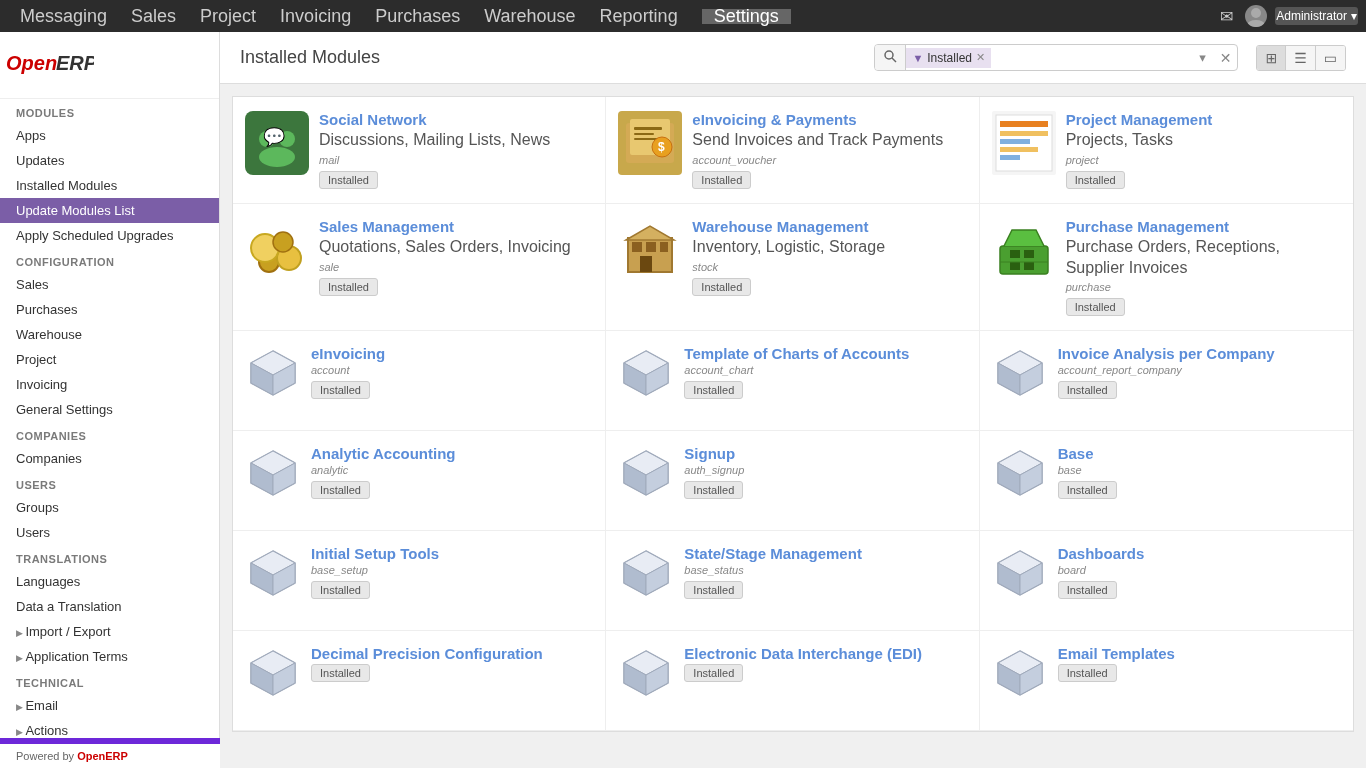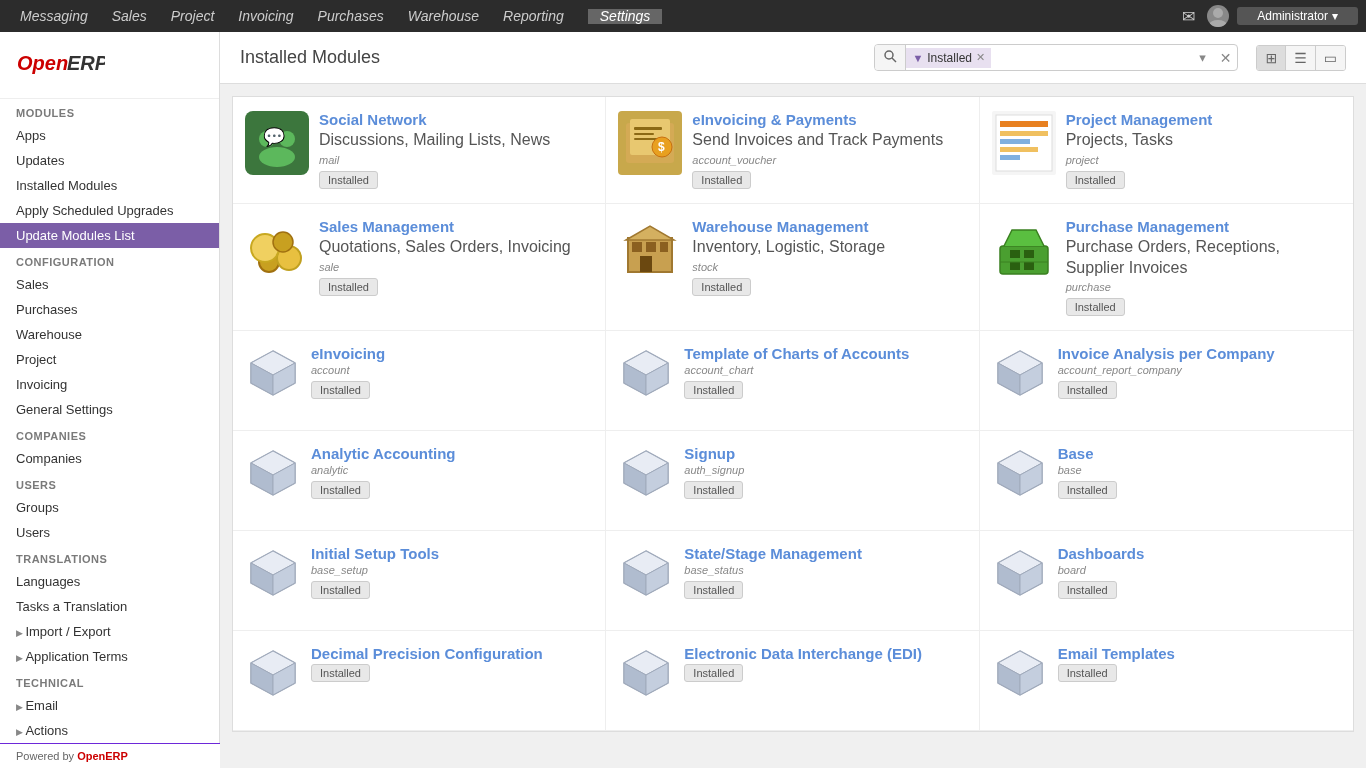--- a/index.html
+++ b/index.html
@@ -18,23 +18,22 @@
       display: flex;
       flex: 1;
     }
     .nav-item {
       color: #ccc;
       padding: 0 12px;
       height: 15px;
       display: flex;
       align-items: center;
       cursor: pointer;
-      font-size: 14px;
+      font-size: 18px;
       text-decoration: none;
-      font-style: italic;
     }
     .nav-item:hover, .nav-item.active {
       background: #555;
       color: #fff;
     }
     .nav-item.active {
       background: #666;
       margin-left: 12px;
     }
     .top-nav-right {
@@ -44,21 +43,21 @@
     }
     .nav-icon {
       color: #ccc;
       font-size: 16px;
       cursor: pointer;
       padding: 4px;
     }
     .admin-badge {
       background: #555;
       color: #fff;
-      padding: 2px 20px;
+      padding: 2px 1px;
       border-radius: 3px;
       font-size: 12px;
       cursor: pointer;
       display: flex;
       align-items: flex-start;
       gap: 4px;
     }
     .avatar {
       width: 22px;
       height: 22px;
@@ -78,21 +77,21 @@
     
     .sidebar {
       width: 220px;
       background: #fff;
       border-right: 1px solid #ddd;
       overflow-y: auto;
       flex-shrink: 0;
       padding-bottom: 30px;
     }
     .logo-area {
-      padding: 12px 15px;
+      padding: 12px 4px;
       border-bottom: 1px solid #eee;
     }
     .logo-text {
       font-size: 24px;
       font-weight: bold;
     }
     .logo-open { color: #cc0000; font-style: italic; }
 
     .sidebar-section-title {
       font-size: 11px;
@@ -121,21 +120,21 @@
     }
     .sidebar-footer {
       position: fixed;
       bottom: 0;
       left: 0;
       width: 220px;
       background: #fff;
       padding: 6px 16px;
       font-size: 11px;
       color: #666;
-      border-top: 1px solid #6d28d9;
+      border-top: 6px solid #6d28d9;
     }
     .sidebar-footer span.brand { color: #cc0000; font-weight: bold; }
 
     
     .content-area {
       flex: 1;
       display: flex;
       flex-direction: column;
       overflow: hidden;
       background: #f0f0f0;
@@ -336,41 +335,41 @@
             <text x="52" y="26" font-family="Arial" font-size="20" font-weight="bold" fill="#333">ERP</text>
           </svg>
         </span>
       </span>
     </div>
 
     <div class="sidebar-section-title">Modules</div>
     <a class="sidebar-item">Apps</a>
     <a class="sidebar-item">Updates</a>
     <a class="sidebar-item">Installed Modules</a>
+    <a class="sidebar-item active">Update Modules List</a>
     <a class="sidebar-item">Apply Scheduled Upgrades</a>
-    <a class="sidebar-item active">Update Modules List</a>
 
     <div class="sidebar-section-title">Configuration</div>
     <a class="sidebar-item">Sales</a>
     <a class="sidebar-item">Purchases</a>
     <a class="sidebar-item">Warehouse</a>
     <a class="sidebar-item">Project</a>
     <a class="sidebar-item">Invoicing</a>
     <a class="sidebar-item">General Settings</a>
 
     <div class="sidebar-section-title">Companies</div>
     <a class="sidebar-item">Companies</a>
 
     <div class="sidebar-section-title">Users</div>
     <a class="sidebar-item">Groups</a>
     <a class="sidebar-item">Users</a>
 
     <div class="sidebar-section-title">Translations</div>
     <a class="sidebar-item">Languages</a>
-    <a class="sidebar-item">Tasks a Translation</a>
+    <a class="sidebar-item">Data a Translation</a>
     <a class="sidebar-item expandable">Import / Export</a>
     <a class="sidebar-item expandable">Application Terms</a>
 
     <div class="sidebar-section-title">Technical</div>
     <a class="sidebar-item expandable">Email</a>
     <a class="sidebar-item expandable">Actions</a>
     <a class="sidebar-item expandable">User Interface</a>
 
     <div class="sidebar-footer">
       Powered by <span class="brand">OpenERP</span>

